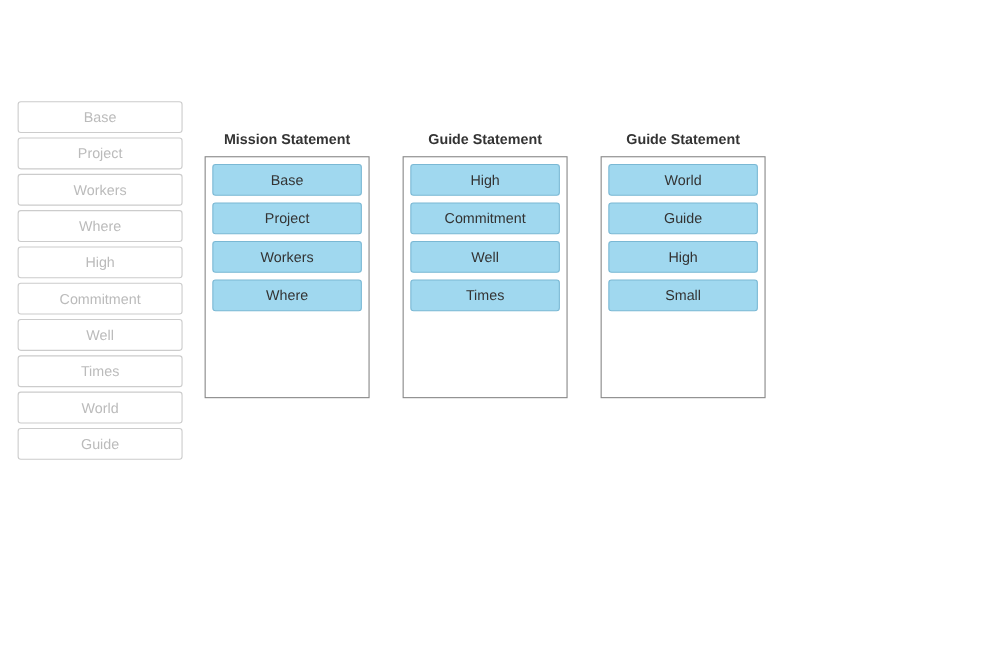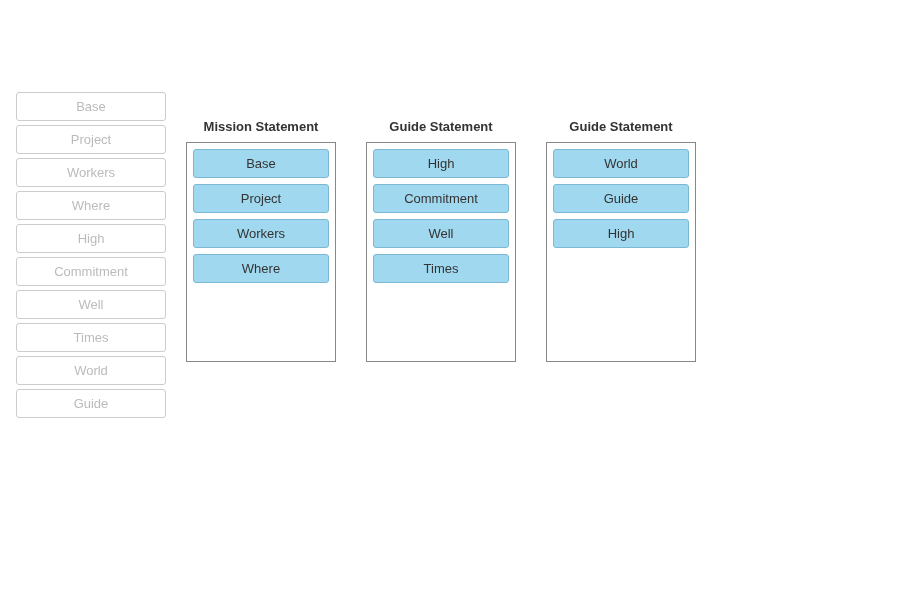--- a/index.html
+++ b/index.html
@@ -140,19 +140,20 @@
           <div class="placed-term">Well</div>
           <div class="placed-term">Times</div>
         </div>
       </div>
       <div class="drop-zone-container">
         <div class="drop-zone-title">Guide Statement</div>
         <div class="drop-zone">
           <div class="placed-term">World</div>
           <div class="placed-term">Guide</div>
           <div class="placed-term">High</div>
+          <div class="placed-term">Small</div>
         </div>
       </div>
     </div>
 </div>
 
 
 
 
 </body></html>

